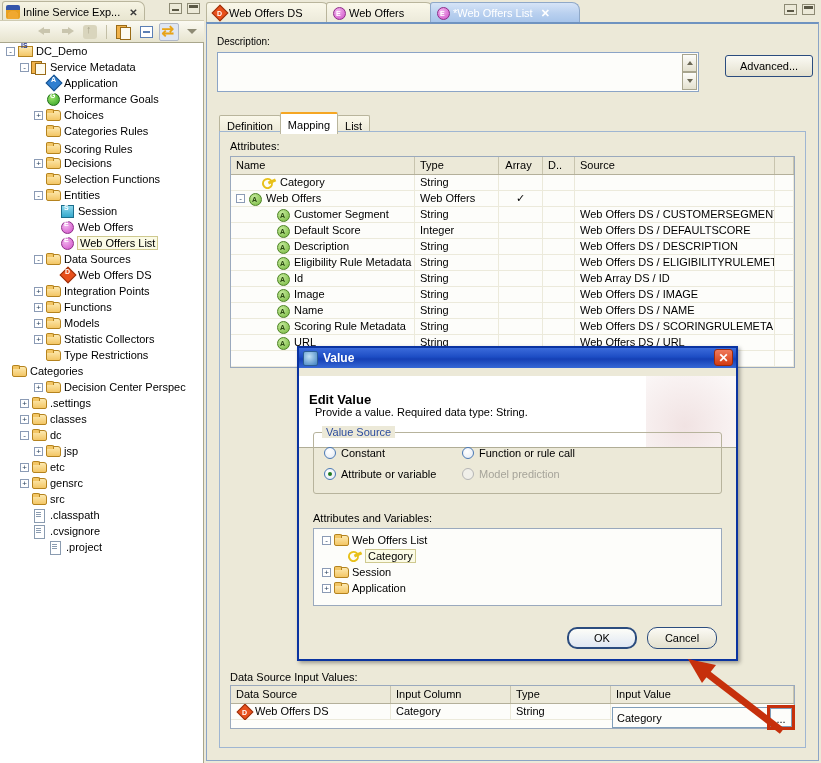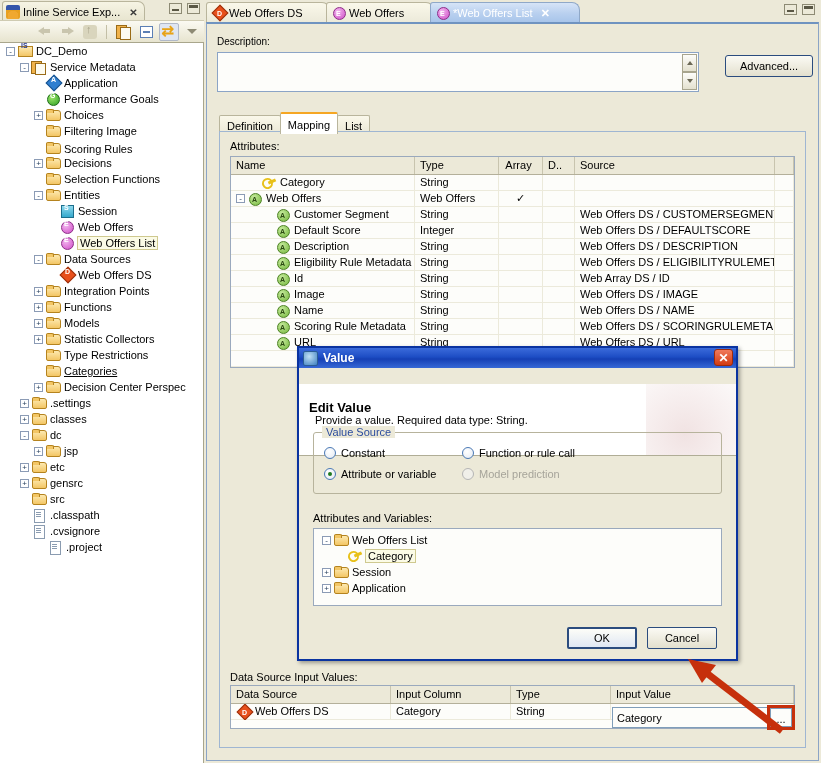--- a/index.html
+++ b/index.html
@@ -200,21 +200,21 @@
 
   
   #dialog {
     position:absolute; left:297px; top:346px; width:441px; height:315px;
     background:#ece9d8; border:2px solid #0a33a0; border-top:none;
     box-shadow: 2px 2px 4px rgba(0,0,0,.35);
   }
   #dlg-title {
     height:22px; background:linear-gradient(to bottom,#3b6bdb 0%,#1d4dc4 45%,#1540b5 55%,#3668d6 100%);
     display:flex; align-items:center; padding-left:4px; color:#fff; font-weight:bold; font-size:12px;
-    border:2px solid #0a33a0; border-bottom:none; margin:-0px -2px 16px -2px;
+    border:2px solid #0a33a0; border-bottom:none; margin:-0px -2px 8px -2px;
   }
   #dlg-ico { width:15px; height:15px; margin-right:5px; border-radius:2px;
     background:radial-gradient(circle at 40% 35%, #bfe0f5, #3d7fc0); border:1px solid #2b5d94;}
   #dlg-close {
     position:absolute; right:3px; top:3px; width:19px; height:17px; border-radius:3px;
     background:linear-gradient(to bottom,#f07a5c,#d23b12); border:1px solid #9e2a0b;
     color:#fff; font-size:12px; font-weight:bold; display:flex; align-items:center; justify-content:center;
   }
   #dlg-head { height:72px; background:#fff; border-bottom:1px solid #b0ad96; position:relative; overflow:hidden;}
   #dlg-head::after{content:""; position:absolute; right:-40px; top:-40px; width:130px; height:150px;
@@ -229,21 +229,21 @@
   .rdot { width:12px;height:12px;border-radius:50%; border:1px solid #4a79b5; background:radial-gradient(circle at 40% 35%,#ffffff,#e3e9f2); margin-right:5px; position:relative; flex:0 0 auto;}
   .rdot.on::after{content:""; position:absolute; left:3px; top:3px; width:4px; height:4px; border-radius:50%; background:#1f7a20;}
   .rdot.dis{ border-color:#b5b5b5; background:#f0efe9;}
   .dis-txt { color:#a6a49a; }
   #attrs-vars-label { position:absolute; left:14px; top:166px; font-size:11px;}
   #dlg-tree {
     position:absolute; left:14px; top:182px; right:14px; height:78px;
     background:#fdfdfa; border:1px solid #9aa9bd; padding:3px 0 0 4px; overflow:hidden;
   }
   .dbtn {
-    position:absolute; width:70px; height:22px; border:1px solid #2b4c7e; border-radius:2px;
+    position:absolute; width:70px; height:22px; border:1px solid #2b4c7e; border-radius:10px;
     background:linear-gradient(to bottom,#fbfaf4,#e3e0ce);
     display:flex; align-items:center; justify-content:center; font-size:11px;
   }
   #ok-btn { left:268px; bottom:10px; background:linear-gradient(to bottom,#fdfdf8,#dfe7f3); border:2px solid #2b4c7e;}
   #cancel-btn { left:348px; bottom:10px; }
 
   
   #annot { position:absolute; left:0; top:0; width:821px; height:763px; pointer-events:none; }
 </style>
 </head>
@@ -309,21 +309,21 @@
           <span>Performance Goals</span>
         </div>
         <div class="trow" style="padding-left: 34px;">
           <span class="exp">+</span>
           <span class="ti ti-folder"></span>
           <span>Choices</span>
         </div>
         <div class="trow" style="padding-left: 34px;">
           <span class="exp none"></span>
           <span class="ti ti-folder"></span>
-          <span>Filtering Image</span>
+          <span>Categories Rules</span>
         </div>
         <div class="trow" style="padding-left: 34px; align-items: flex-end;">
           <span class="exp none"></span>
           <span class="ti ti-folder"></span>
           <span>Scoring Rules</span>
         </div>
         <div class="trow" style="padding-left: 34px;">
           <span class="exp">+</span>
           <span class="ti ti-folder"></span>
           <span>Decisions</span>
@@ -381,21 +381,21 @@
         <div class="trow" style="padding-left: 34px;">
           <span class="exp">+</span>
           <span class="ti ti-folder"></span>
           <span>Statistic Collectors</span>
         </div>
         <div class="trow" style="padding-left: 34px;">
           <span class="exp none"></span>
           <span class="ti ti-folder"></span>
           <span>Type Restrictions</span>
         </div>
-        <div class="trow" style="padding-left: 34px; text-decoration: underline;">
+        <div class="trow" style="">
           <span class="exp none"></span>
           <span class="ti ti-folder"></span>
           <span>Categories</span>
         </div>
         <div class="trow" style="padding-left: 34px;">
           <span class="exp">+</span>
           <span class="ti ti-folder"></span>
           <span>Decision Center Perspec</span>
         </div>
         <div class="trow" style="padding-left: 20px;">

